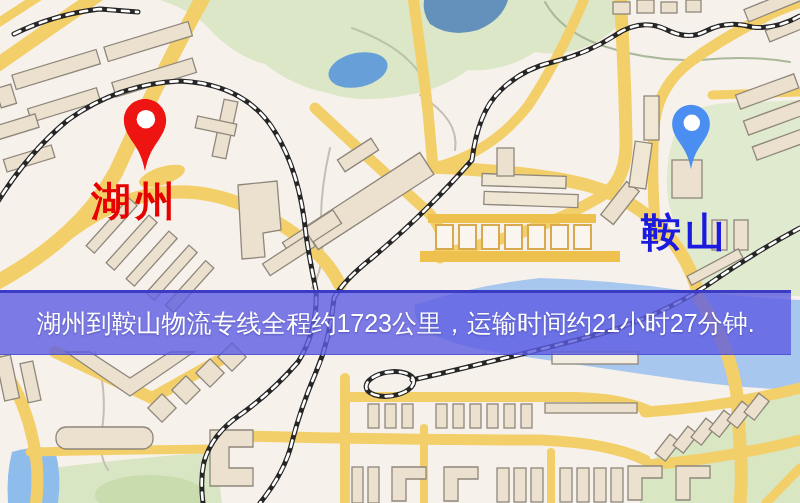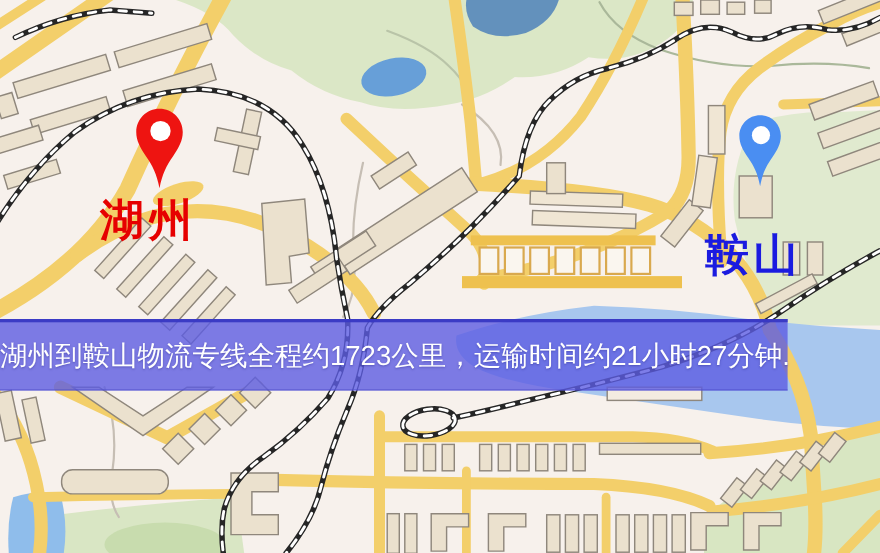--- a/index.html
+++ b/index.html
@@ -13,26 +13,26 @@
   .pin-origin{left:118px;top:98px;width:54px;height:74px;}
   .pin-dest{left:665px;top:104px;width:52px;height:66px;}
   .city-label{
     position:absolute;font-size:40px;font-weight:600;line-height:1;
     letter-spacing:4px;white-space:nowrap;
     font-family:"Liberation Sans", sans-serif;
   }
   .label-origin{left:91px;top:181px;color:#e60000;}
   .label-dest{left:641px;top:177px;color:#1b1be0;margin-top:35px;}
   .banner{
-    position:absolute;left:0;top:290px;width:716px;height:65px;
+    position:absolute;left:0;top:290px;width:791px;height:65px;
     background:rgba(92,92,226,0.80);
     border-top:3px solid rgba(56,56,196,0.95);
     border-bottom:1px solid rgba(70,70,200,0.65);
     box-sizing:border-box;
-    display:flex;align-items:center;
+    display:flex;align-items:center;justify-content:center;
   }
   .banner-text{
     color:#ffffff;font-size:25px;white-space:nowrap;
     text-shadow:0 1px 2px rgba(40,40,130,0.45);
   }
 </style>
 </head>
 <body>
 
 <div class="map-container">

